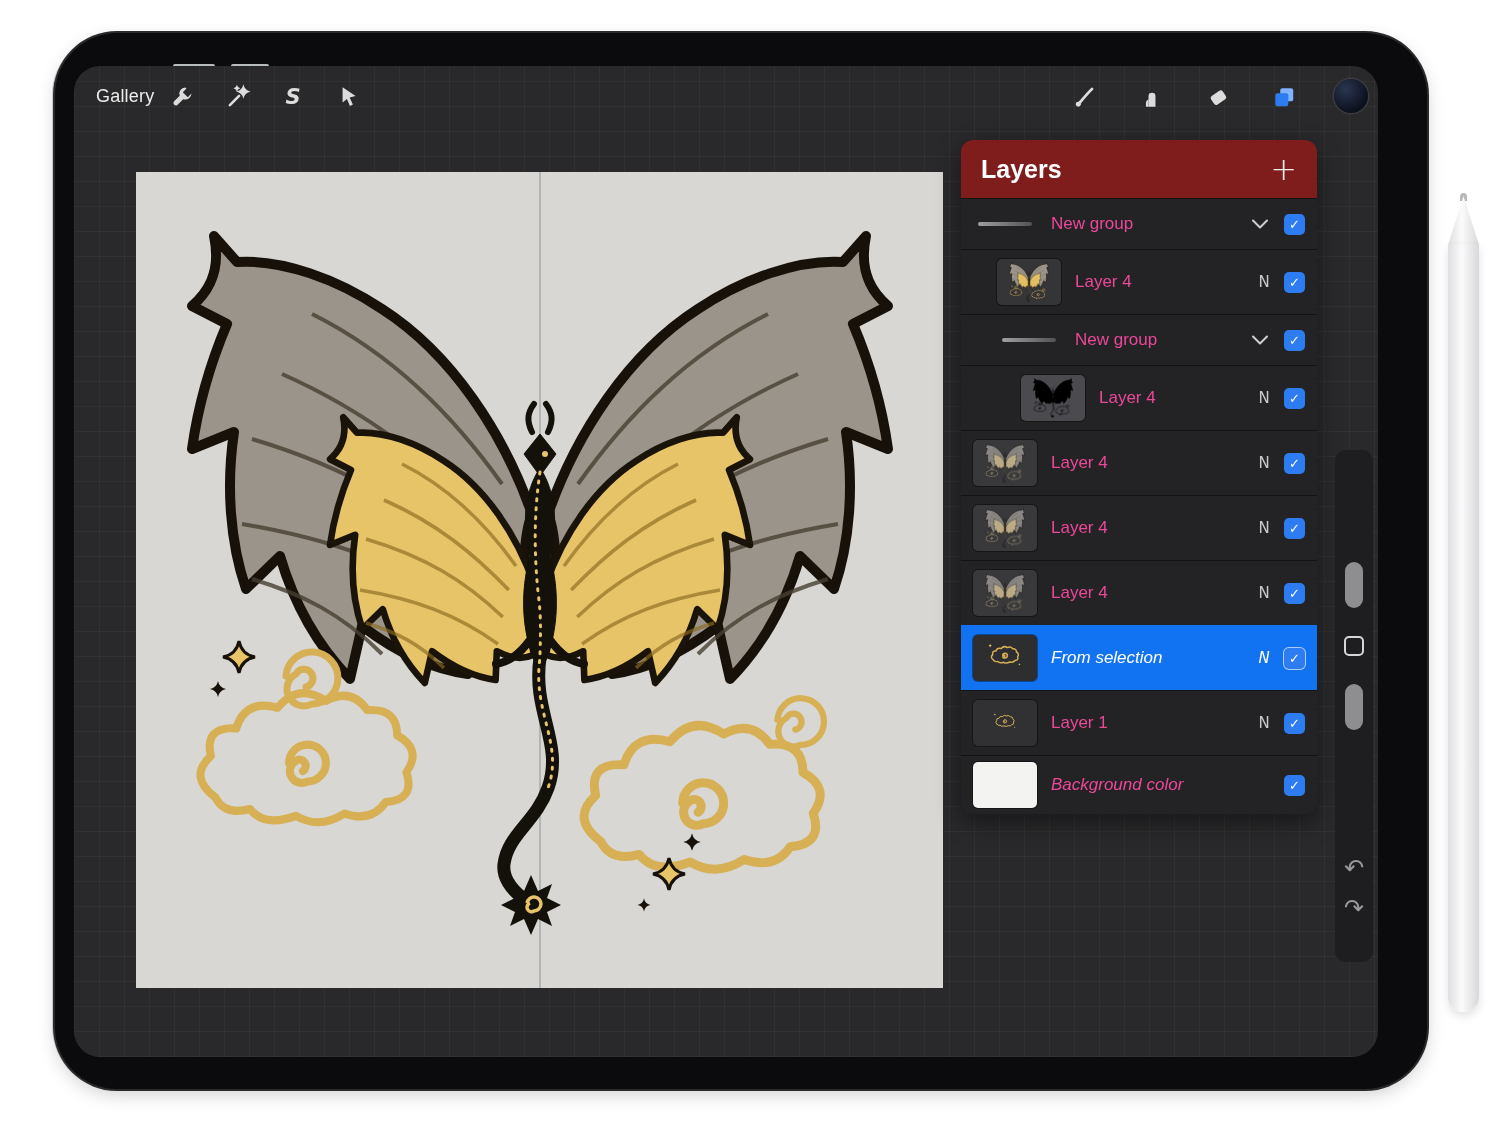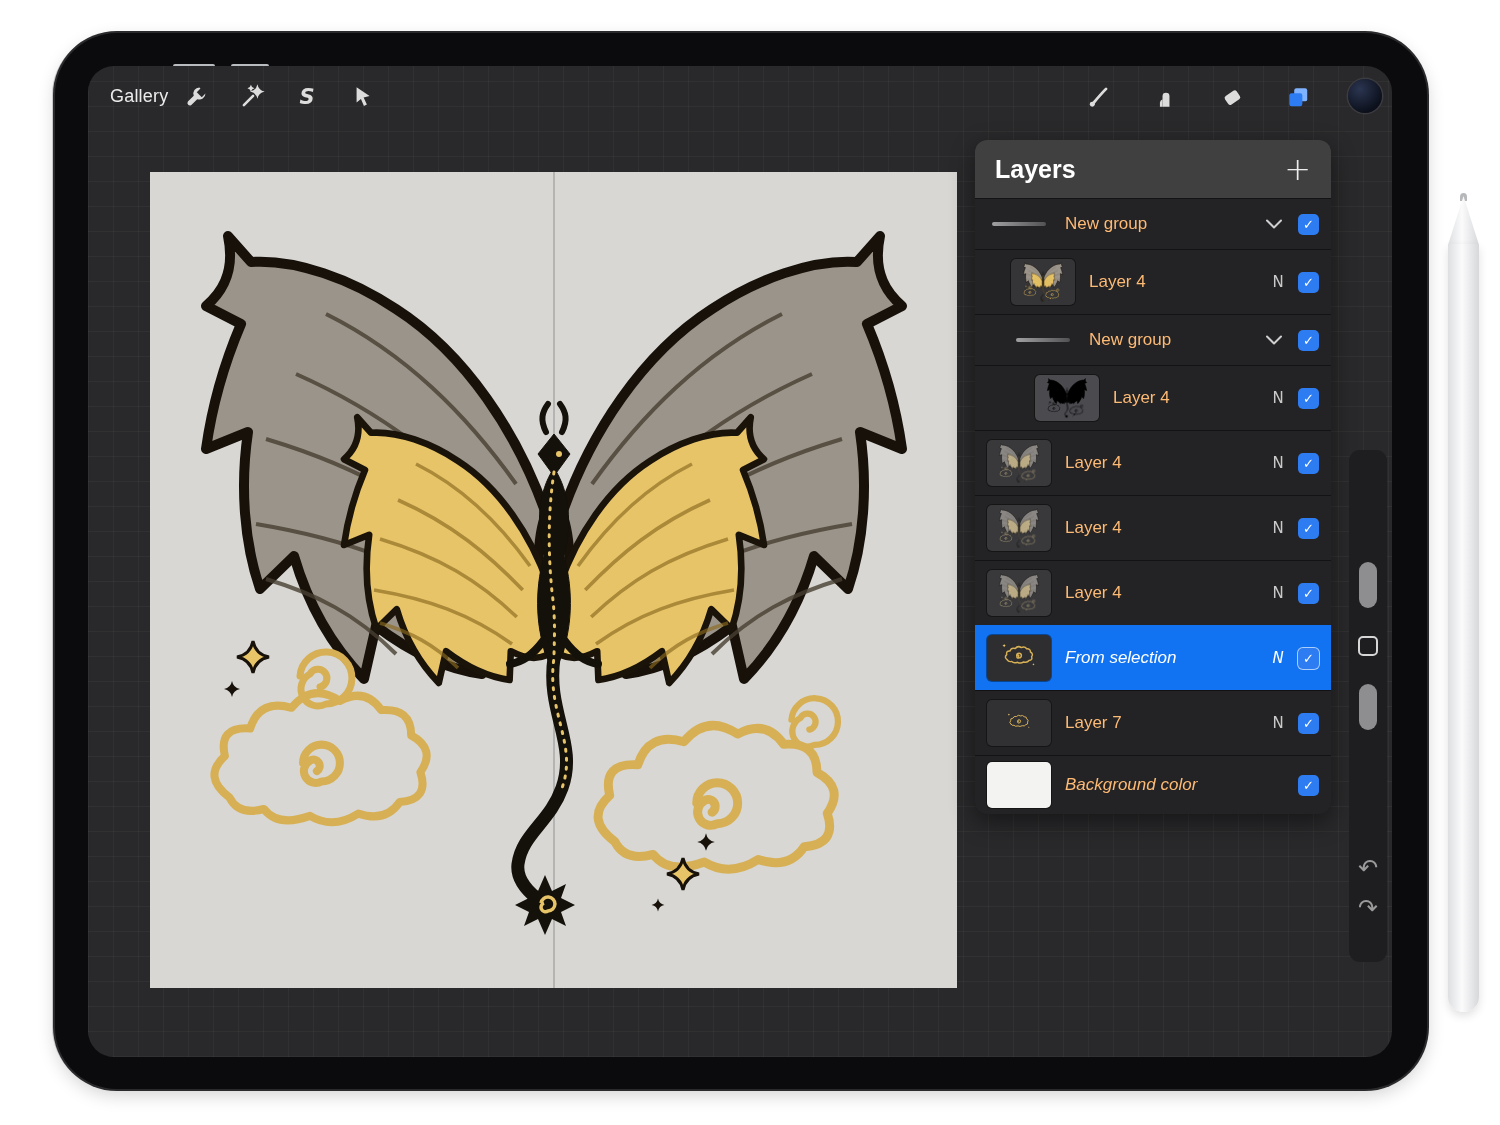--- a/index.html
+++ b/index.html
@@ -6,40 +6,40 @@
   body{width:1500px;height:1125px;background:#ffffff;font-family:"Liberation Sans",sans-serif;position:relative;overflow:hidden;}
   .glyph{font-family:"DejaVu Sans",sans-serif;}
 
   
   .device{position:absolute;left:55px;top:33px;width:1372px;height:1056px;background:#0b0b0d;border-radius:62px;box-shadow:0 0 0 2px #2a2a2c, -3px 0 0 0 #c6c8ca, 0 6px 18px rgba(0,0,0,.18);}
   .slot{position:absolute;top:31px;height:4px;border-radius:2px;background:#b9bcbe;}
   .cam-dot{position:absolute;left:64px;top:556px;width:11px;height:11px;border-radius:50%;background:#15171c;box-shadow:inset 2px 2px 2px #2b3a55;}
   .sensor-dot{position:absolute;left:67px;top:524px;width:6px;height:6px;border-radius:50%;background:#1c1e22;}
 
   
-  .screen{position:absolute;left:88px;top:66px;width:1304px;height:991px;border-radius:26px;background:#29292b;overflow:hidden;
+  .screen{position:absolute;left:74px;top:66px;width:1304px;height:991px;border-radius:26px;background:#29292b;overflow:hidden;
     background-image:
       repeating-linear-gradient(0deg, rgba(255,255,255,.035) 0 1px, transparent 1px 25px),
       repeating-linear-gradient(90deg, rgba(255,255,255,.035) 0 1px, transparent 1px 25px);}
 
   
   .tb-item{position:absolute;top:11px;width:40px;height:40px;display:flex;align-items:center;justify-content:center;}
   .tb-item svg{width:26px;height:26px;}
   .gallery{position:absolute;left:22px;top:20px;font-size:18px;color:#ececec;letter-spacing:.2px;}
   .sel-s{font-size:21px;font-weight:700;color:#dcdcdc;font-style:italic;}
   .color-swatch{position:absolute;left:1260px;top:13px;width:34px;height:34px;border-radius:50%;
     background:radial-gradient(circle at 35% 30%, #2a3550, #0c101c 72%);box-shadow:0 0 0 1.5px #3c3c40;}
 
   
   .canvas{position:absolute;left:62px;top:106px;width:807px;height:816px;background:#d8d7d3;}
   .canvas svg.art{width:100%;height:100%;display:block;}
 
   
   .panel{position:absolute;left:887px;top:74px;width:356px;background:#1d1d1f;border-radius:12px;overflow:hidden;box-shadow:0 8px 24px rgba(0,0,0,.45);}
-  .panel-head{height:58px;display:flex;align-items:center;padding:0 20px;background:#404040;}
+  .panel-head{height:58px;display:flex;align-items:center;padding:0 20px;background:#7f1d1d;}
   .panel-title{flex:1;color:#fff;font-size:25px;font-weight:700;}
   .add-btn{color:#ededed;font-size:32px;font-weight:300;line-height:1;}
   .lrow{display:flex;align-items:center;padding:0 12px 0 12px;background:#232325;border-top:1px solid #131315;}
   .t-group{height:50px;}
   .t-layer{height:64px;}
   .t-background{height:58px;font-style:italic;}
   .sel{background:#1273f2;border-top-color:#1273f2;font-style:italic;}
   .indent{display:block;height:1px;flex:0 0 auto;}
   .thumb{position:relative;width:64px;height:46px;border-radius:5px;background:#353538;overflow:hidden;flex:0 0 auto;
     display:flex;align-items:center;justify-content:center;box-shadow:0 0 0 1px rgba(0,0,0,.4);}
@@ -47,21 +47,21 @@
   .t-group .thumb{background:none;box-shadow:none;}
   .groupline{width:54px;height:4px;border-radius:2px;background:linear-gradient(90deg,#a0a0a2,#525254);}
   .th-dragon-black{background:#4a4a4f;}
   .th-dragon-black svg{filter:brightness(0);}
   .th-dragon-faint{background:#39393c;}
   .th-dragon-faint svg{filter:grayscale(.5) opacity(.85);}
   .th-cloud-gold{background:#2e2e31;}
   .th-cloud-small{background:#313134;}
   .th-cloud-small svg{transform:scale(.68);}
   .th-white{background:#f3f3f1;}
-  .lname{flex:1;margin-left:14px;font-size:17px;color:#fdba74;white-space:nowrap;overflow:hidden;}
+  .lname{flex:1;margin-left:14px;font-size:17px;color:#ec4899;white-space:nowrap;overflow:hidden;}
   .chev{margin-right:16px;display:flex;}
   .chev svg{width:16px;height:10px;stroke:#cfcfcf;fill:none;stroke-width:2;stroke-linecap:round;stroke-linejoin:round;}
   .blend{width:24px;text-align:center;color:#c9c9c9;font-size:15px;margin-right:8px;}
   .sel .lname,.sel .blend{color:#ffffff;}
   .cbx{width:21px;height:21px;border-radius:5px;background:#2e7cf2;display:flex;align-items:center;justify-content:center;flex:0 0 auto;}
   .sel .cbx{box-shadow:0 0 0 1px rgba(255,255,255,.65);}
   .tick{color:#fff;font-size:13px;font-weight:700;}
 
   
   .sidebar{position:absolute;left:1261px;top:384px;width:38px;height:512px;background:#1e1e20;border-radius:11px;}
@@ -351,21 +351,21 @@
           </span>
   </div>
         <div class="lrow t-layer">
     <span class="indent" style="width: 0px;"></span>
     <span class="thumb th-cloud-small">
       <svg class="thsvg" viewBox="0 0 807 816" preserveAspectRatio="xMidYMid meet">
               <use href="#sym-cloudart"></use>
             </svg>
 
     </span>
-    <span class="lname">Layer 7</span>
+    <span class="lname">Layer 1</span>
 
     <span class="blend glyph">N</span>
     <span class="cbx">
             <span class="tick glyph">✓</span>
           </span>
   </div>
         <div class="lrow t-background">
     <span class="indent" style="width: 0px;"></span>
     <span class="thumb th-white">
       

